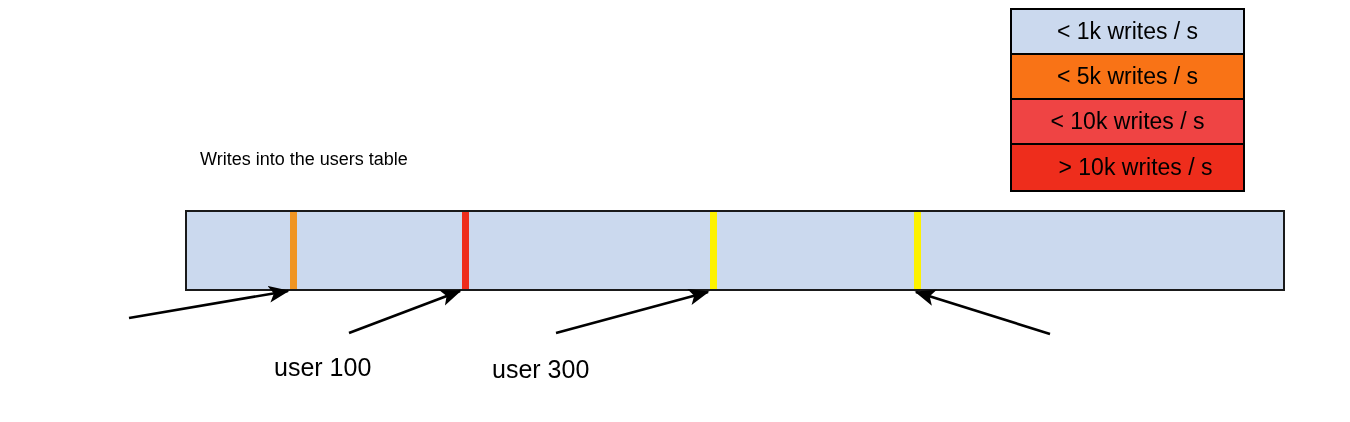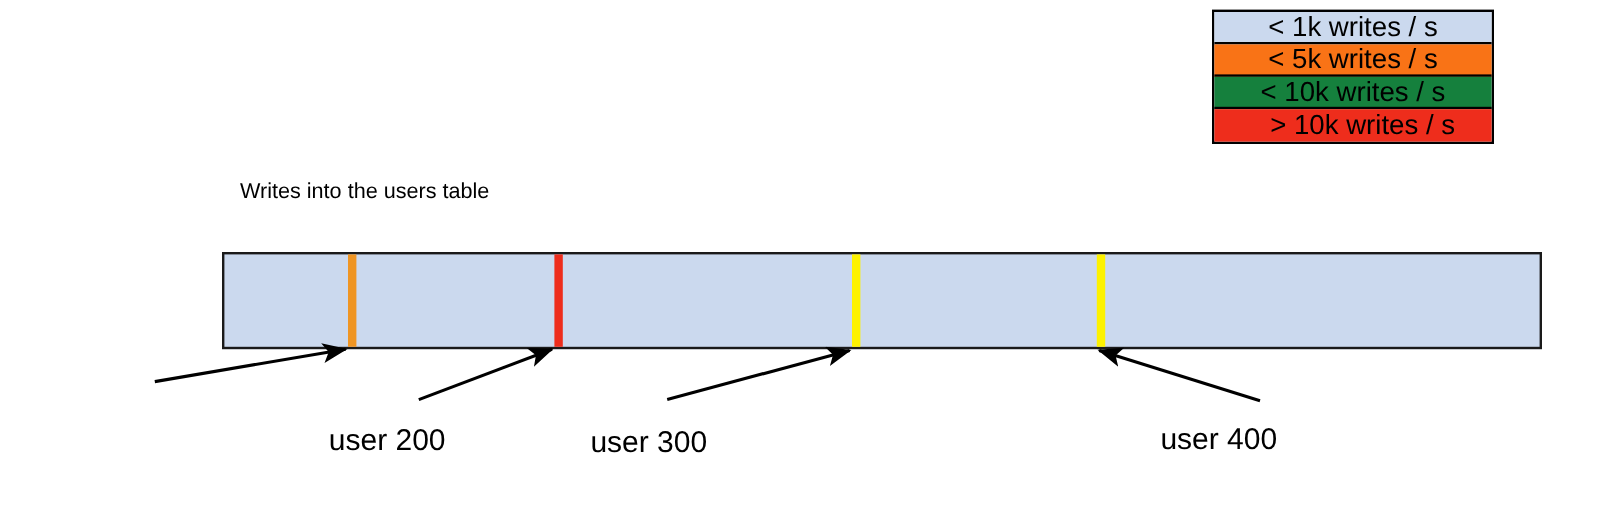--- a/index.html
+++ b/index.html
@@ -27,21 +27,21 @@
   
   .legend {
     position: absolute;
     left: 1010px;
     top: 8px;
     width: 235px;
     border: 2px solid #000000;
     box-sizing: border-box;
   }
   .legend-row {
-    height: 27px;
+    height: 45px;
     box-sizing: border-box;
     border-bottom: 2px solid #000000;
     display: flex;
     align-items: center;
     justify-content: center;
     font-size: 23px;
     line-height: 1;
     white-space: nowrap;
   }
   .legend-row:last-child {
@@ -99,21 +99,21 @@
 
 <div id="canvas">
 
   <div class="legend">
     <div class="legend-row" style="background:#cbd9ee;">
       <span>&lt; 1k writes / s</span>
     </div>
     <div class="legend-row" style="background:#f97316;">
       <span>&lt; 5k writes / s</span>
     </div>
-    <div class="legend-row" style="background:#15803d;">
+    <div class="legend-row" style="background:#ef4444;">
       <span>&lt; 10k writes / s</span>
     </div>
     <div class="legend-row" style="background:#ee2d1c;padding-left:16px;">
       <span>&gt; 10k writes / s</span>
     </div>
   </div>
 
   <div class="chart-title">Writes into the users table</div>
 
   <div class="bar-wrap">
@@ -128,17 +128,16 @@
       <marker id="ah" markerWidth="9" markerHeight="9" refX="7.4" refY="3.2" orient="auto" markerUnits="strokeWidth">
         <path d="M0,0 L8,3.2 L0,6.4 L1.9,3.2 z" fill="#000000"></path>
       </marker>
     </defs>
     <line x1="129" y1="318" x2="288" y2="291" stroke="#000000" stroke-width="2.6" marker-end="url(#ah)"></line>
     <line x1="349" y1="333" x2="460" y2="291" stroke="#000000" stroke-width="2.6" marker-end="url(#ah)"></line>
     <line x1="556" y1="333" x2="708" y2="292" stroke="#000000" stroke-width="2.6" marker-end="url(#ah)"></line>
     <line x1="1050" y1="334" x2="916" y2="292" stroke="#000000" stroke-width="2.6" marker-end="url(#ah)"></line>
   </svg>
 
-  <div class="user-label" style="left:274px; top:355px;">user 200</div>
+  <div class="user-label" style="left:274px; top:355px;">user 100</div>
   <div class="user-label" style="left:492px; top:357px;">user 300</div>
-  <div class="user-label" style="left:967px; top:354px;">user 400</div>
 
 </div>
 
 </body></html>

